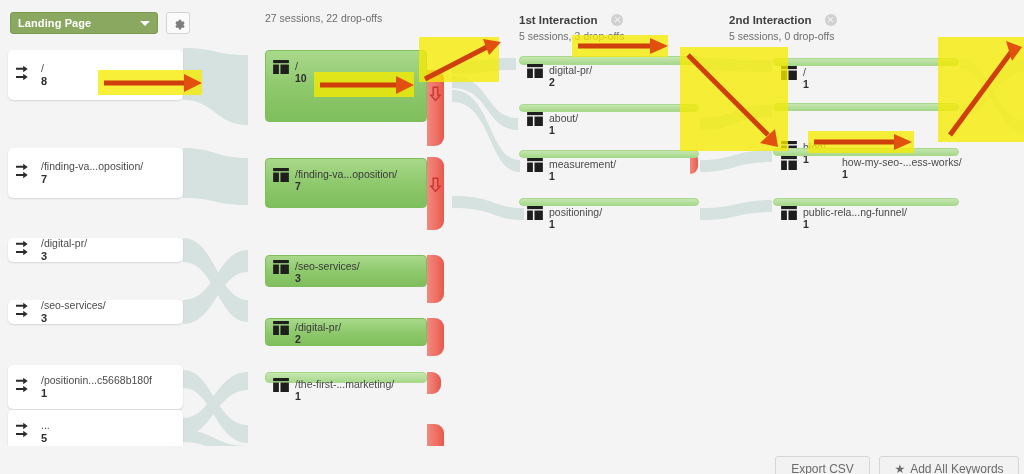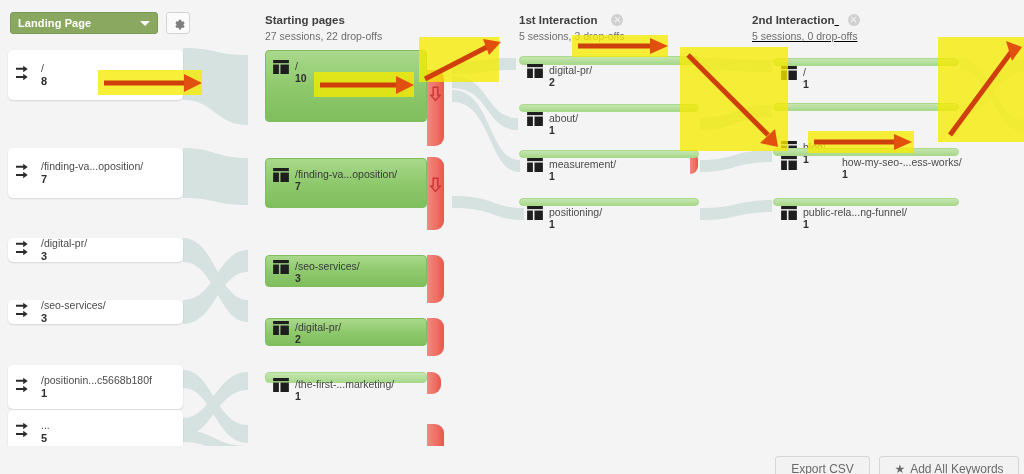--- a/index.html
+++ b/index.html
@@ -128,33 +128,32 @@
       <span class="caret"></span>
     </div>
     <div class="gear-btn">
       <svg width="13" height="13" viewBox="0 0 24 24">
         <path fill="#7d7d7d" d="M12 8a4 4 0 100 8 4 4 0 000-8zm9.4 4.9l2-1.5-2-3.5-2.4.9a7.7 7.7 0 00-1.8-1L16.8 5h-4l-.4 2.8c-.6.2-1.2.6-1.8 1L8.2 7.9l-2 3.5 2 1.5a7 7 0 000 2.2l-2 1.5 2 3.5 2.4-.9c.6.4 1.2.8 1.8 1l.4 2.8h4l.4-2.8c.6-.2 1.2-.6 1.8-1l2.4.9 2-3.5-2-1.5a7 7 0 000-2.2z"></path>
       </svg>
     </div>
   </div>
 
   <div class="col-head" style="left:265px; top:10px;">
-    <div><span class="col-title">Starting pages</span></div>
     <div class="col-sub">27 sessions, 22 drop-offs</div>
   </div>
 
   <div class="col-head" style="left:519px; top:10px;">
     <div>
       <span class="col-title">1st Interaction</span>
       <span class="close-circle"></span>
     </div>
     <div class="col-sub">5 sessions, 3 drop-offs</div>
   </div>
 
-  <div class="col-head" style="left:752px; top:10px;text-decoration:underline;">
+  <div class="col-head" style="left:729px; top:10px;">
     <div>
       <span class="col-title">2nd Interaction</span>
       <span class="close-circle"></span>
     </div>
     <div class="col-sub">5 sessions, 0 drop-offs</div>
   </div>
 
   <div class="src-card" style="top:50px; height:50px;">
     <svg width="18" height="20" viewBox="0 0 20 22">
       <path fill="#2b2b2b" d="M0 3h9v2.2H0zM8 .7l5 3.6-5 3.6z"></path>

